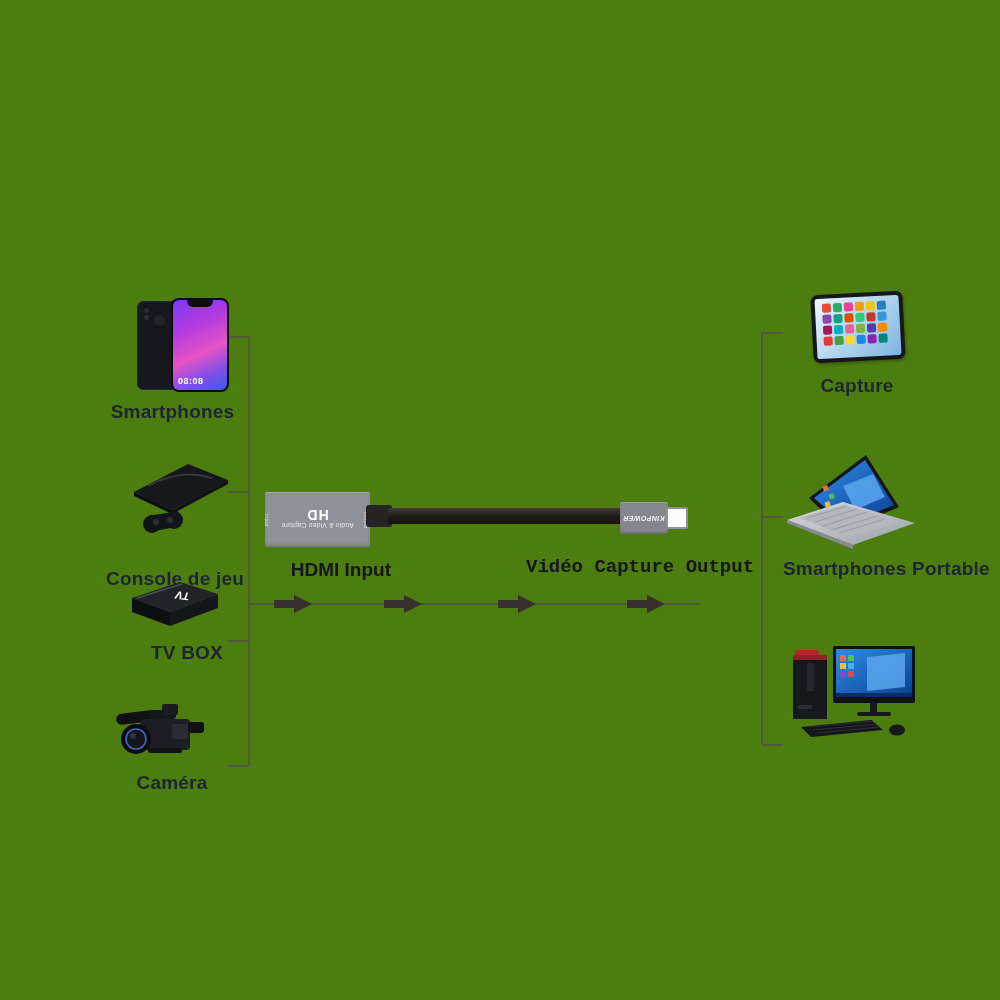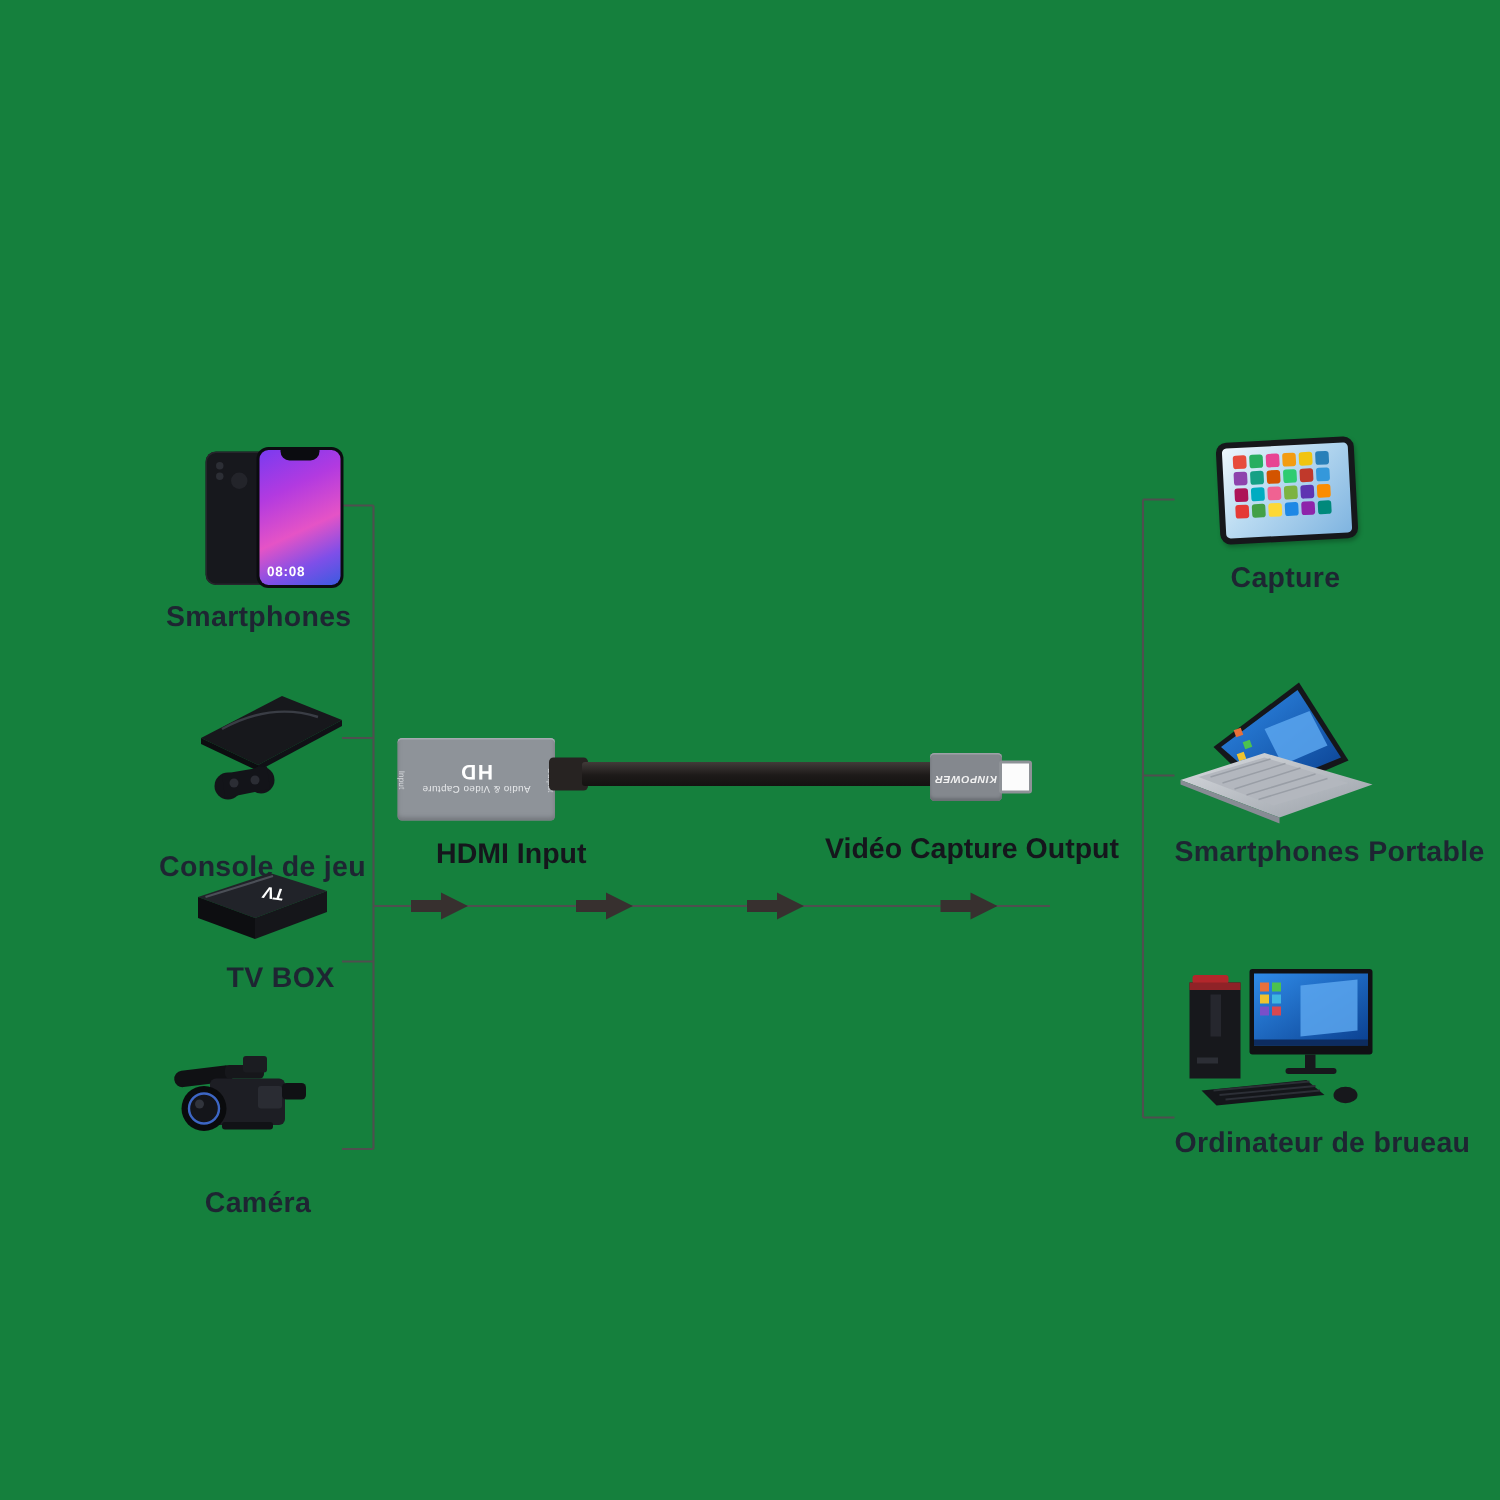--- a/index.html
+++ b/index.html
@@ -1,17 +1,17 @@
 <!DOCTYPE html>
 <html><head>
 <meta charset="utf-8">
 <style>
   html,body{margin:0;padding:0;background:#ffffff;}
   .stage{
-    position:relative;width:1000px;height:1000px;background:#15803d;overflow:hidden;
+    position:relative;width:1000px;height:1000px;background:#4d7c0f;overflow:hidden;
     font-family:"Liberation Sans", sans-serif;
   }
   .abs{position:absolute;}
   .dev-label{
     position:absolute;font-weight:bold;font-size:19px;color:#1e2532;
     text-align:center;letter-spacing:.2px;white-space:nowrap;
   }
   .flow-label{
     position:absolute;font-weight:bold;font-size:19px;color:#15161c;
     text-align:right;white-space:nowrap;
@@ -124,39 +124,39 @@
     <rect x="36" y="10" width="26" height="9" rx="3" fill="#16171b"></rect>
     <rect x="48" y="4" width="16" height="11" rx="2" fill="#1b1c21"></rect>
     <rect x="26" y="19" width="50" height="31" rx="4" fill="#1d1e24"></rect>
     <rect x="58" y="24" width="16" height="15" rx="2" fill="#2a2c33"></rect>
     <rect x="74" y="22" width="16" height="11" rx="3" fill="#101114"></rect>
     <circle cx="22" cy="39" r="15" fill="#0a0b0d"></circle>
     <circle cx="22" cy="39" r="10" fill="#14151a" stroke="#3d66c4" stroke-width="1.6"></circle>
     <circle cx="19" cy="36" r="3" fill="#31343c"></circle>
     <rect x="34" y="48" width="34" height="5" rx="2" fill="#111216"></rect>
   </svg>
-  <div class="dev-label" style="left:127px;top:792px;width:90px;text-align:center;">Caméra</div>
+  <div class="dev-label" style="left:127px;top:772px;width:90px;text-align:center;">Caméra</div>
 
   <div class="abs cap-device">
     <div class="cap-center">
       <div class="cap-line1">Audio &amp; Video Capture</div>
       <div class="cap-logo">HD</div>
     </div>
     <div class="cap-port inp">Input</div>
     <div class="cap-port outp">Output</div>
   </div>
   <div class="abs strain"></div>
   <div class="abs cable"></div>
   <div class="abs usb-body">
     <span class="usb-brand">KINPOWER</span>
   </div>
   <div class="abs usb-tip"></div>
 
   <div class="flow-label" style="left:251px;top:559px;width:140px;">HDMI Input</div>
-  <div class="flow-label" style="left:526px;top:556px;width:220px;">Vidéo Capture Output</div>
+  <div class="flow-label" style="left:526px;top:556px;width:220px;font-family:Liberation Mono, monospace;">Vidéo Capture Output</div>
 
   <div class="abs tablet">
     <div class="tablet-screen">
       <div class="tab-grid">
           <span style="background: rgb(231, 76, 60);"></span>
           <span style="background: rgb(39, 174, 96);"></span>
           <span style="background: rgb(232, 67, 147);"></span>
           <span style="background: rgb(243, 156, 18);"></span>
           <span style="background: rgb(241, 196, 15);"></span>
           <span style="background: rgb(41, 128, 185);"></span>
@@ -233,15 +233,14 @@
     <rect x="65" y="30" width="6" height="6" fill="#d8484f"></rect>
     <rect x="53" y="52" width="76" height="4" fill="#0d2c60"></rect>
     <rect x="87" y="62" width="7" height="9" fill="#17181c"></rect>
     <rect x="74" y="71" width="34" height="4" rx="2" fill="#17181c"></rect>
 
     <polygon points="18,86 88,79 100,89 28,96" fill="#14161a"></polygon>
     <path d="M26,86 L90,80 M30,89 L94,83 M34,92 L97,86" stroke="#2c2f36" stroke-width="1.2" fill="none"></path>
 
     <ellipse cx="114" cy="89" rx="8" ry="5.5" fill="#17181c"></ellipse>
   </svg>
-  <div class="dev-label" style="left:783px;top:752px;width:190px;">Ordinateur de brueau</div>
 
 </div>
 
 </body></html>

